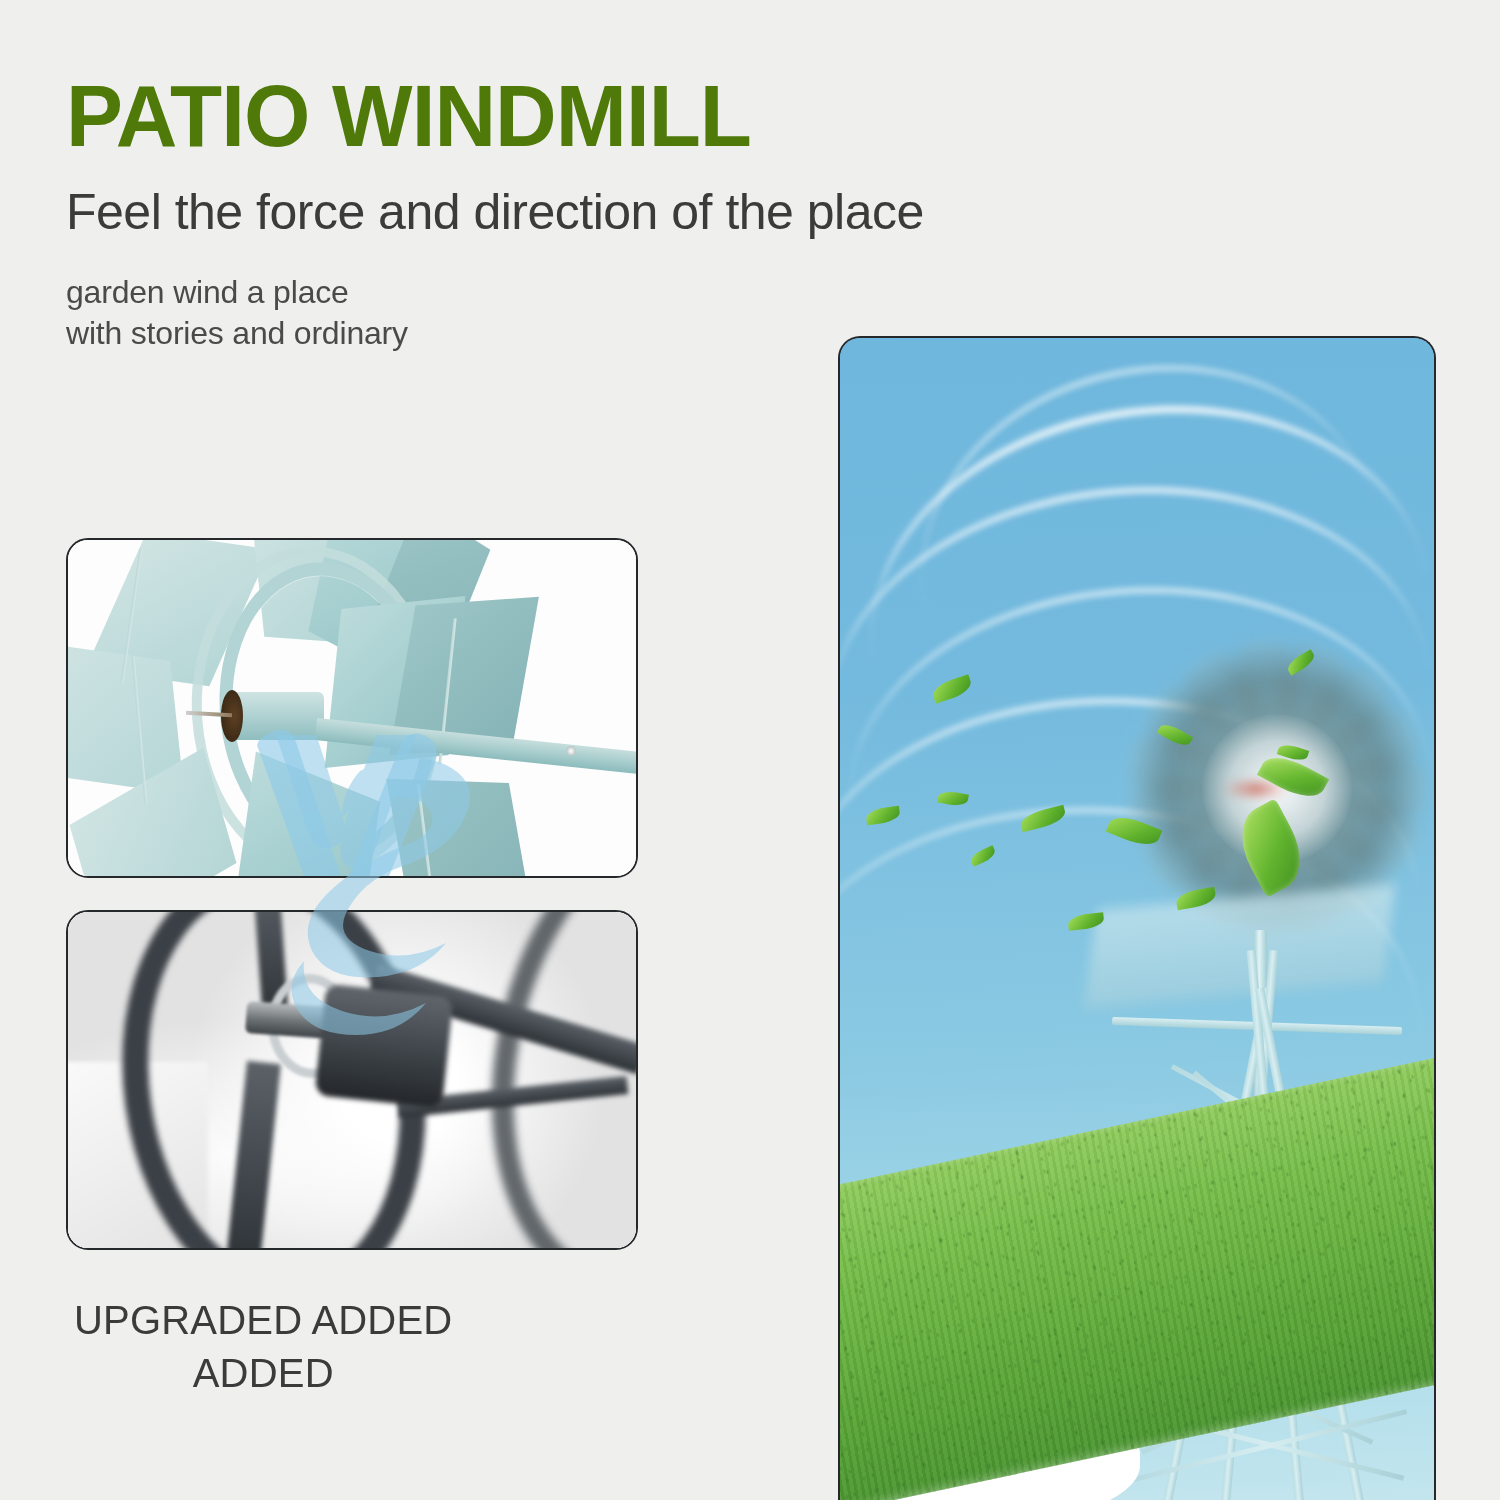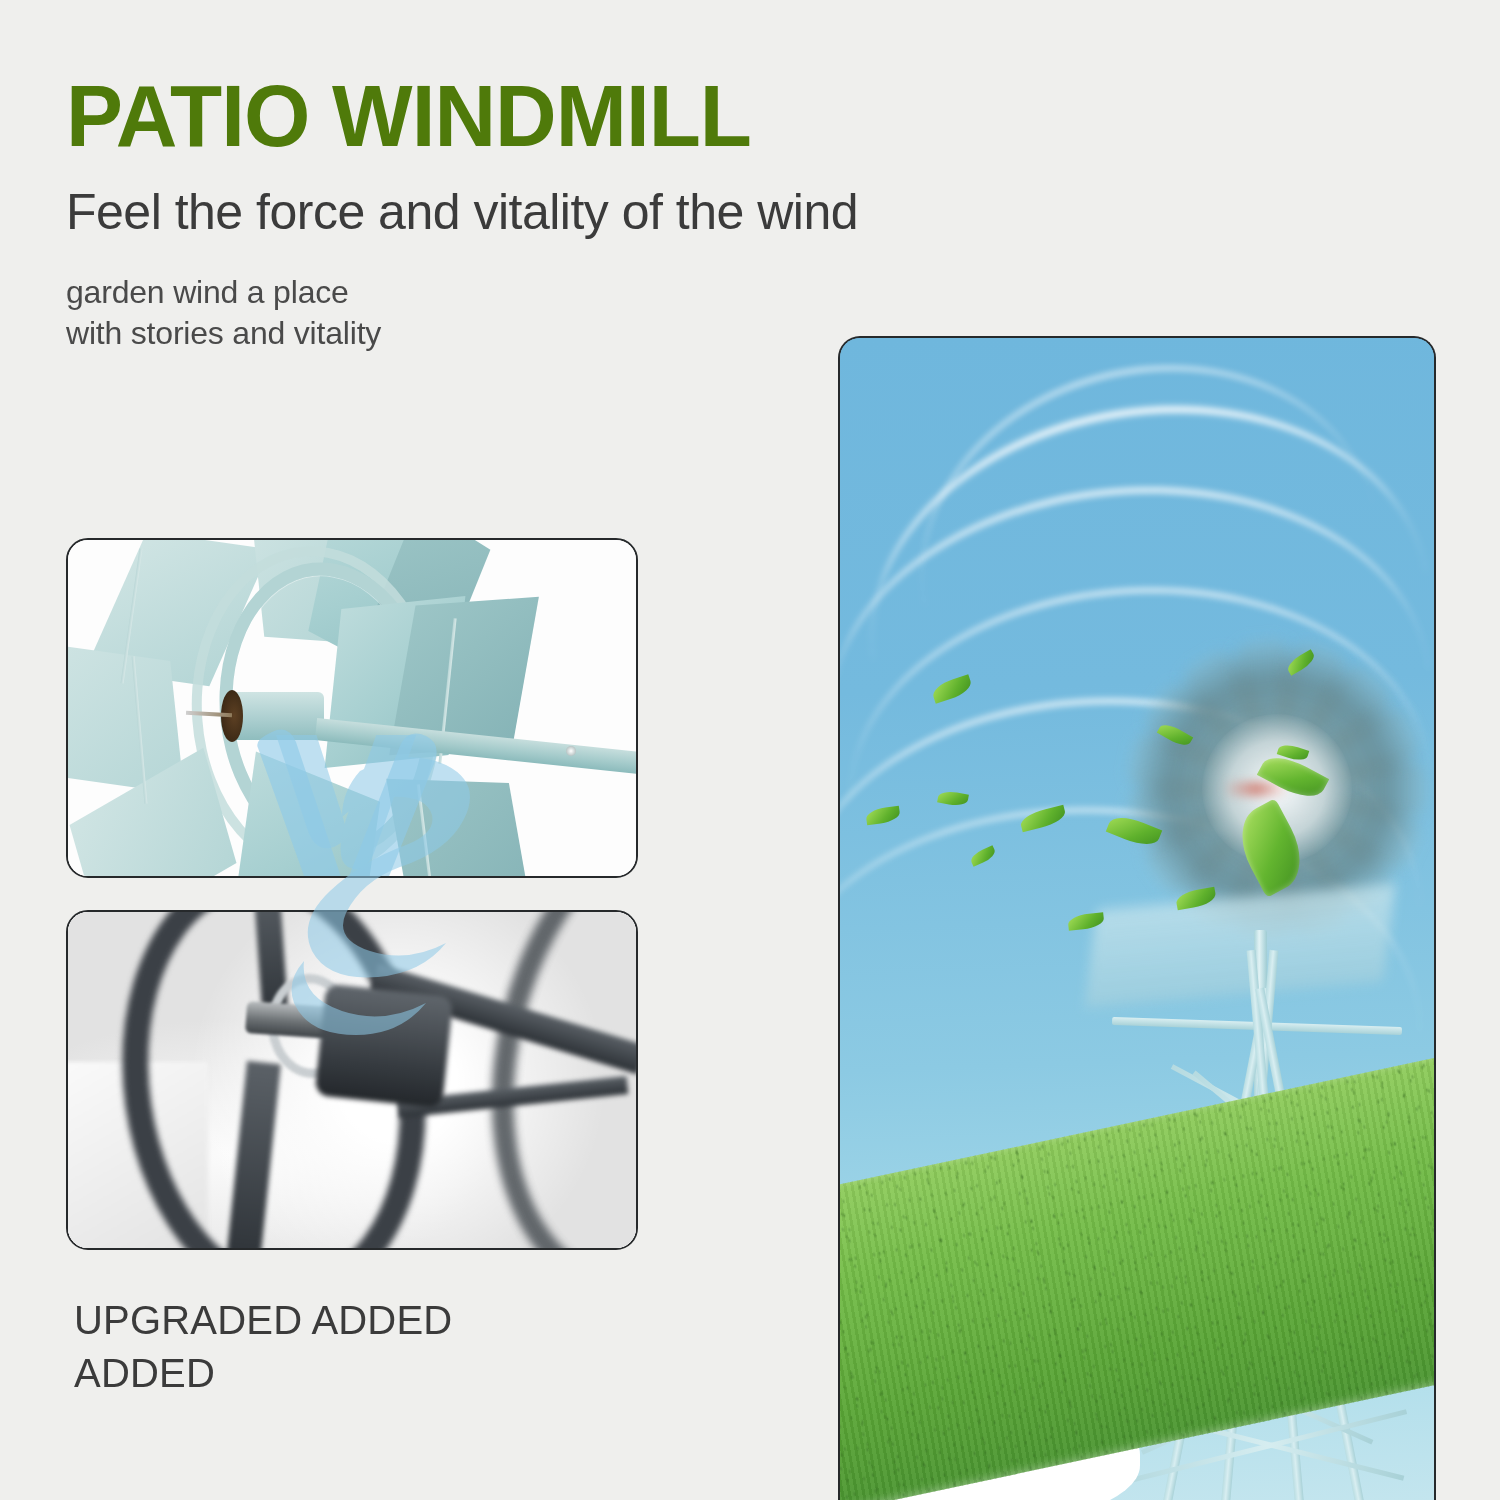--- a/index.html
+++ b/index.html
@@ -33,21 +33,21 @@
     font-weight:400; color:#4a4a4a;
     letter-spacing:-0.2px;
   }
   .blurb span{ display:block; }
   .caption{
     position:absolute; left:74px; top:1294px;
     font-size:40px; line-height:1.32;
     font-weight:400; color:#3b3b3b;
     letter-spacing:0.2px;
   }
-  .caption span{ display:block; }
+  .caption span{ display:block;text-align:center; }
 
   
   .panel{
     position:absolute;
     border:2px solid #26292b;
     border-radius:22px;
     overflow:hidden;
     background:#fff;
   }
   #panel-hub{ left:66px; top:538px; width:572px; height:340px; }
@@ -308,24 +308,24 @@
     pointer-events:none;
     z-index:6;
   }
 </style>
 </head>
 <body>
 
 <div class="page">
 
   <div class="headline">PATIO WINDMILL</div>
-  <div class="subhead">Feel the force and vitality of the wind</div>
+  <div class="subhead">Feel the force and direction of the place</div>
   <div class="blurb">
     <span>garden wind a place</span>
-    <span>with stories and vitality</span>
+    <span>with stories and ordinary</span>
   </div>
 
   <div class="panel" id="panel-hub">
     <div class="scene">
       <div class="hub-bg"></div>
 
       <div class="blade lt" style="left:50px;top:-6px;width:120px;height:150px;transform:rotate(24deg) skewY(-16deg);"></div>
       <div class="blade lt" style="left:190px;top:-30px;width:80px;height:130px;transform:rotate(-6deg) skewY(10deg);"></div>
       <div class="blade" style="left:252px;top:-34px;width:96px;height:150px;transform:rotate(12deg) skewY(16deg);"></div>
       <div class="blade dk" style="left:318px;top:-18px;width:84px;height:140px;transform:rotate(22deg) skewY(10deg);"></div>

